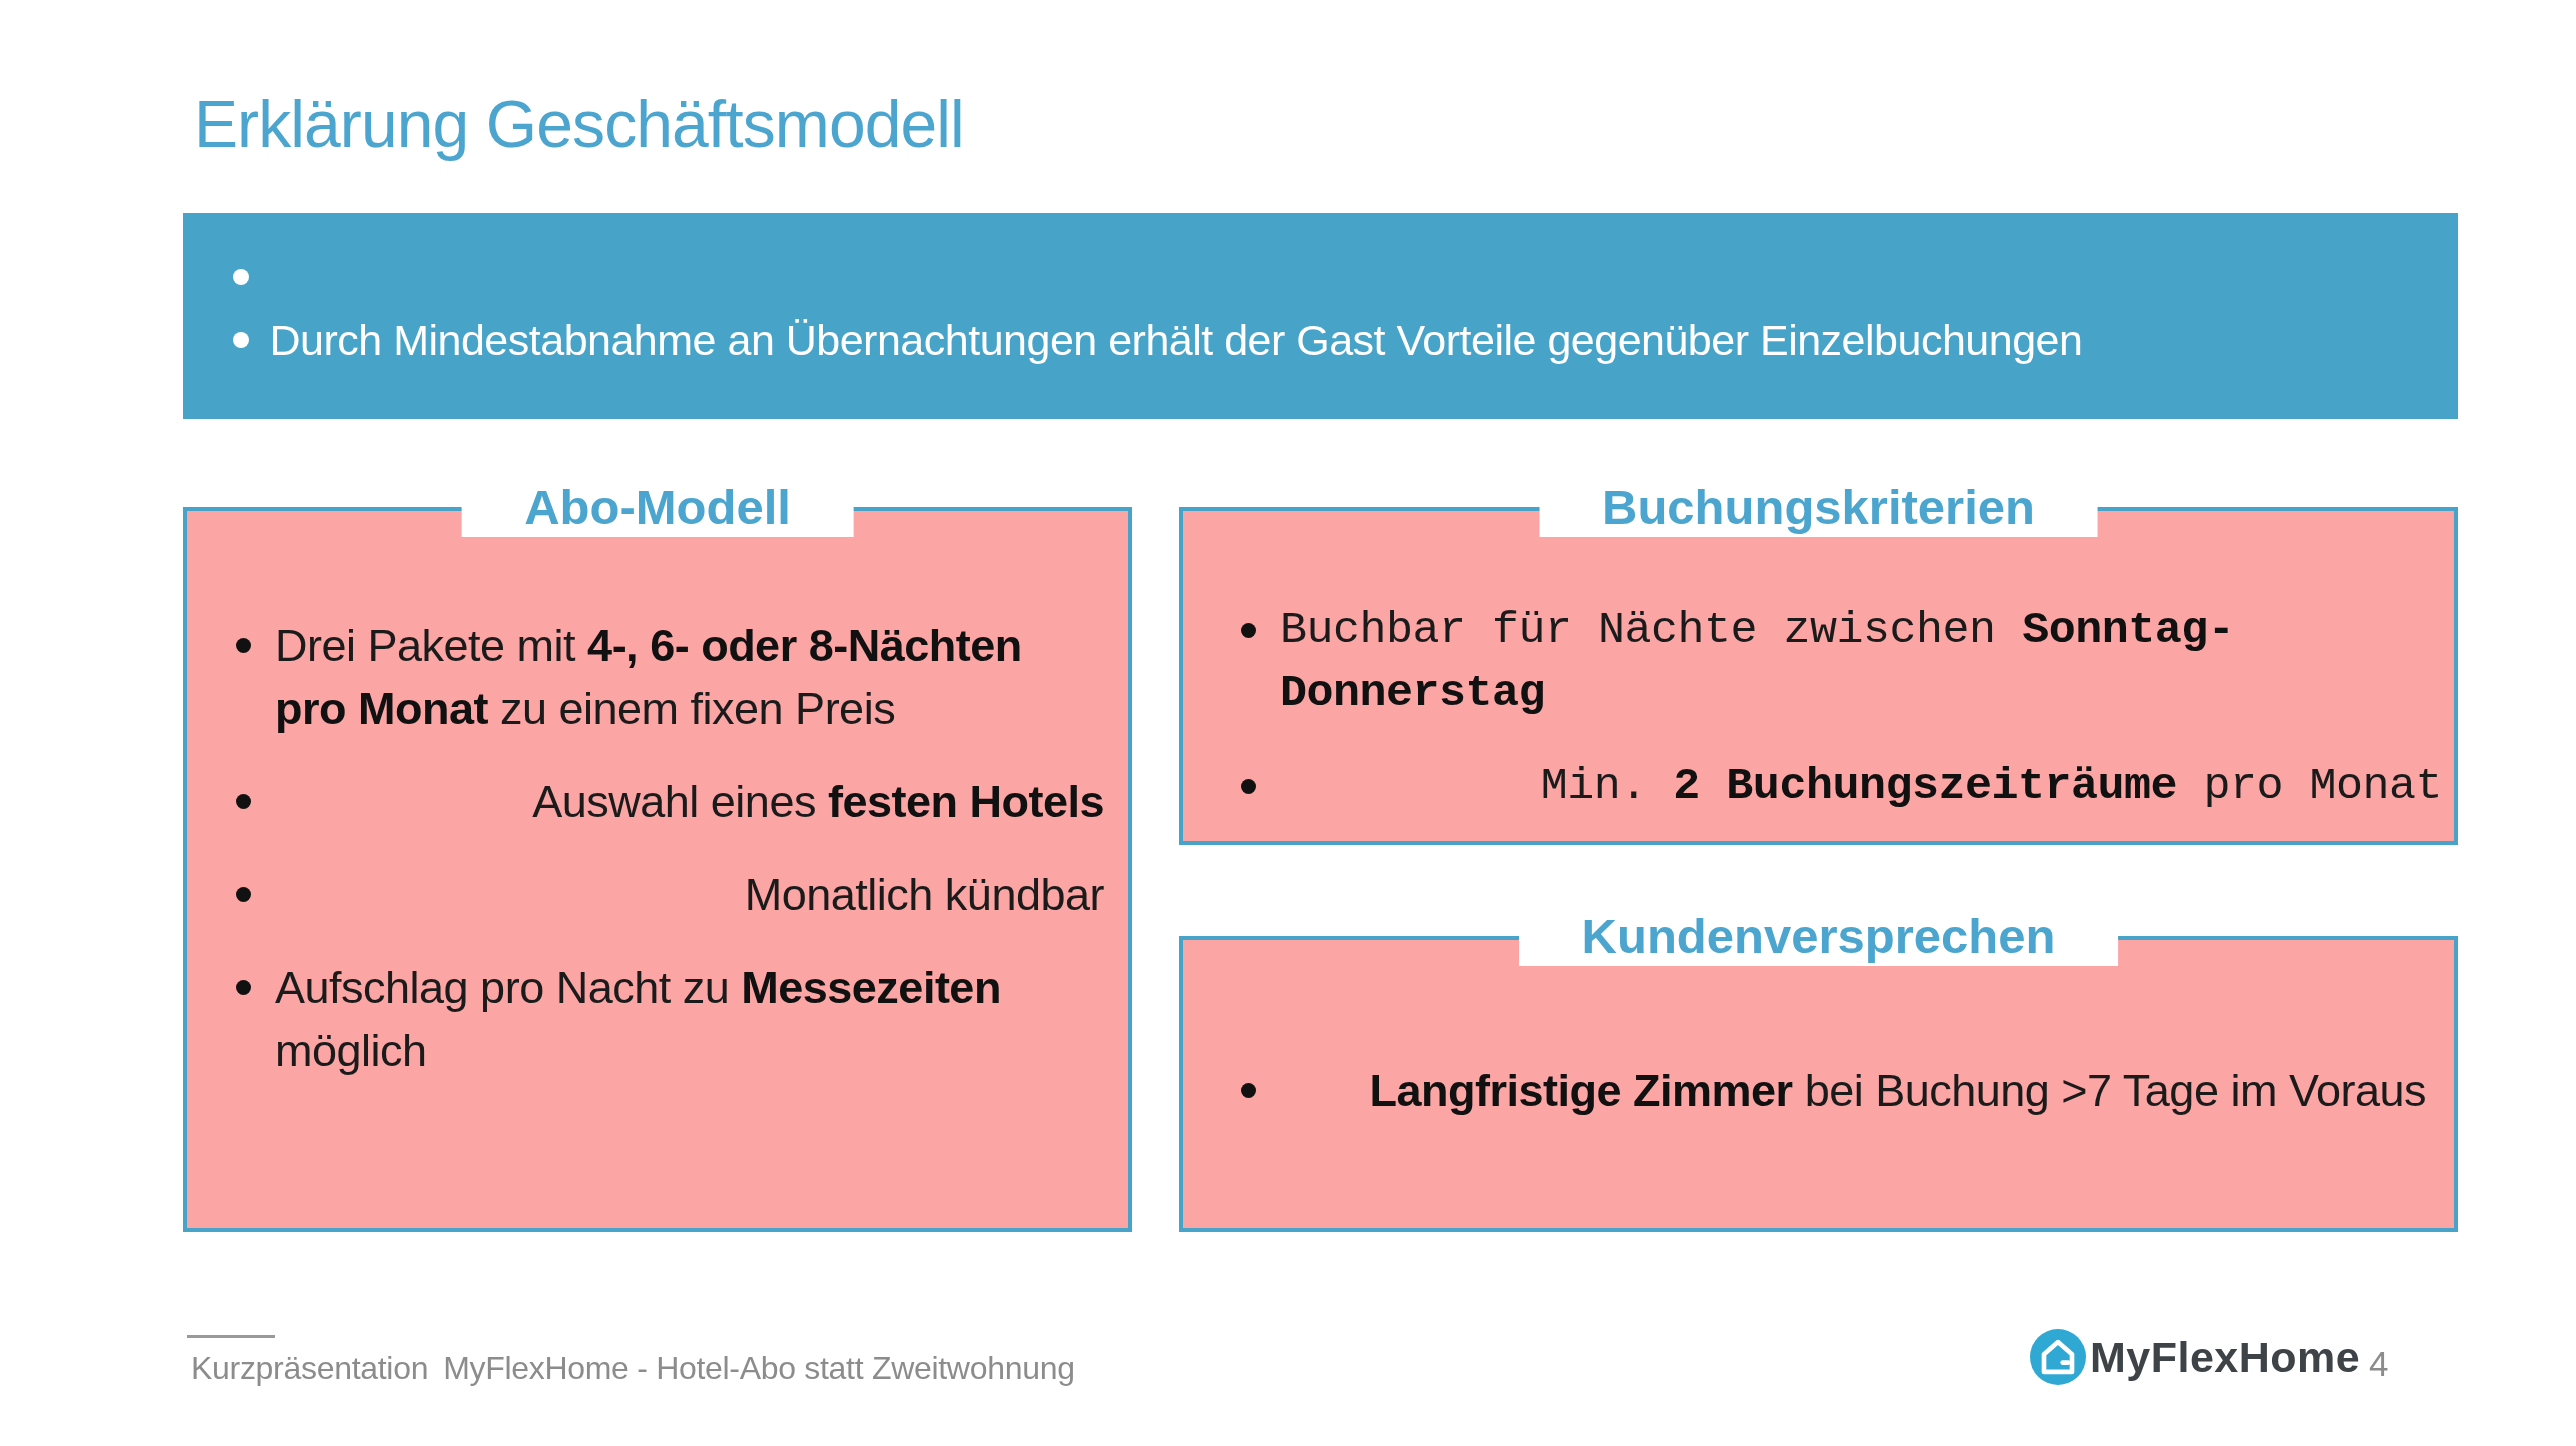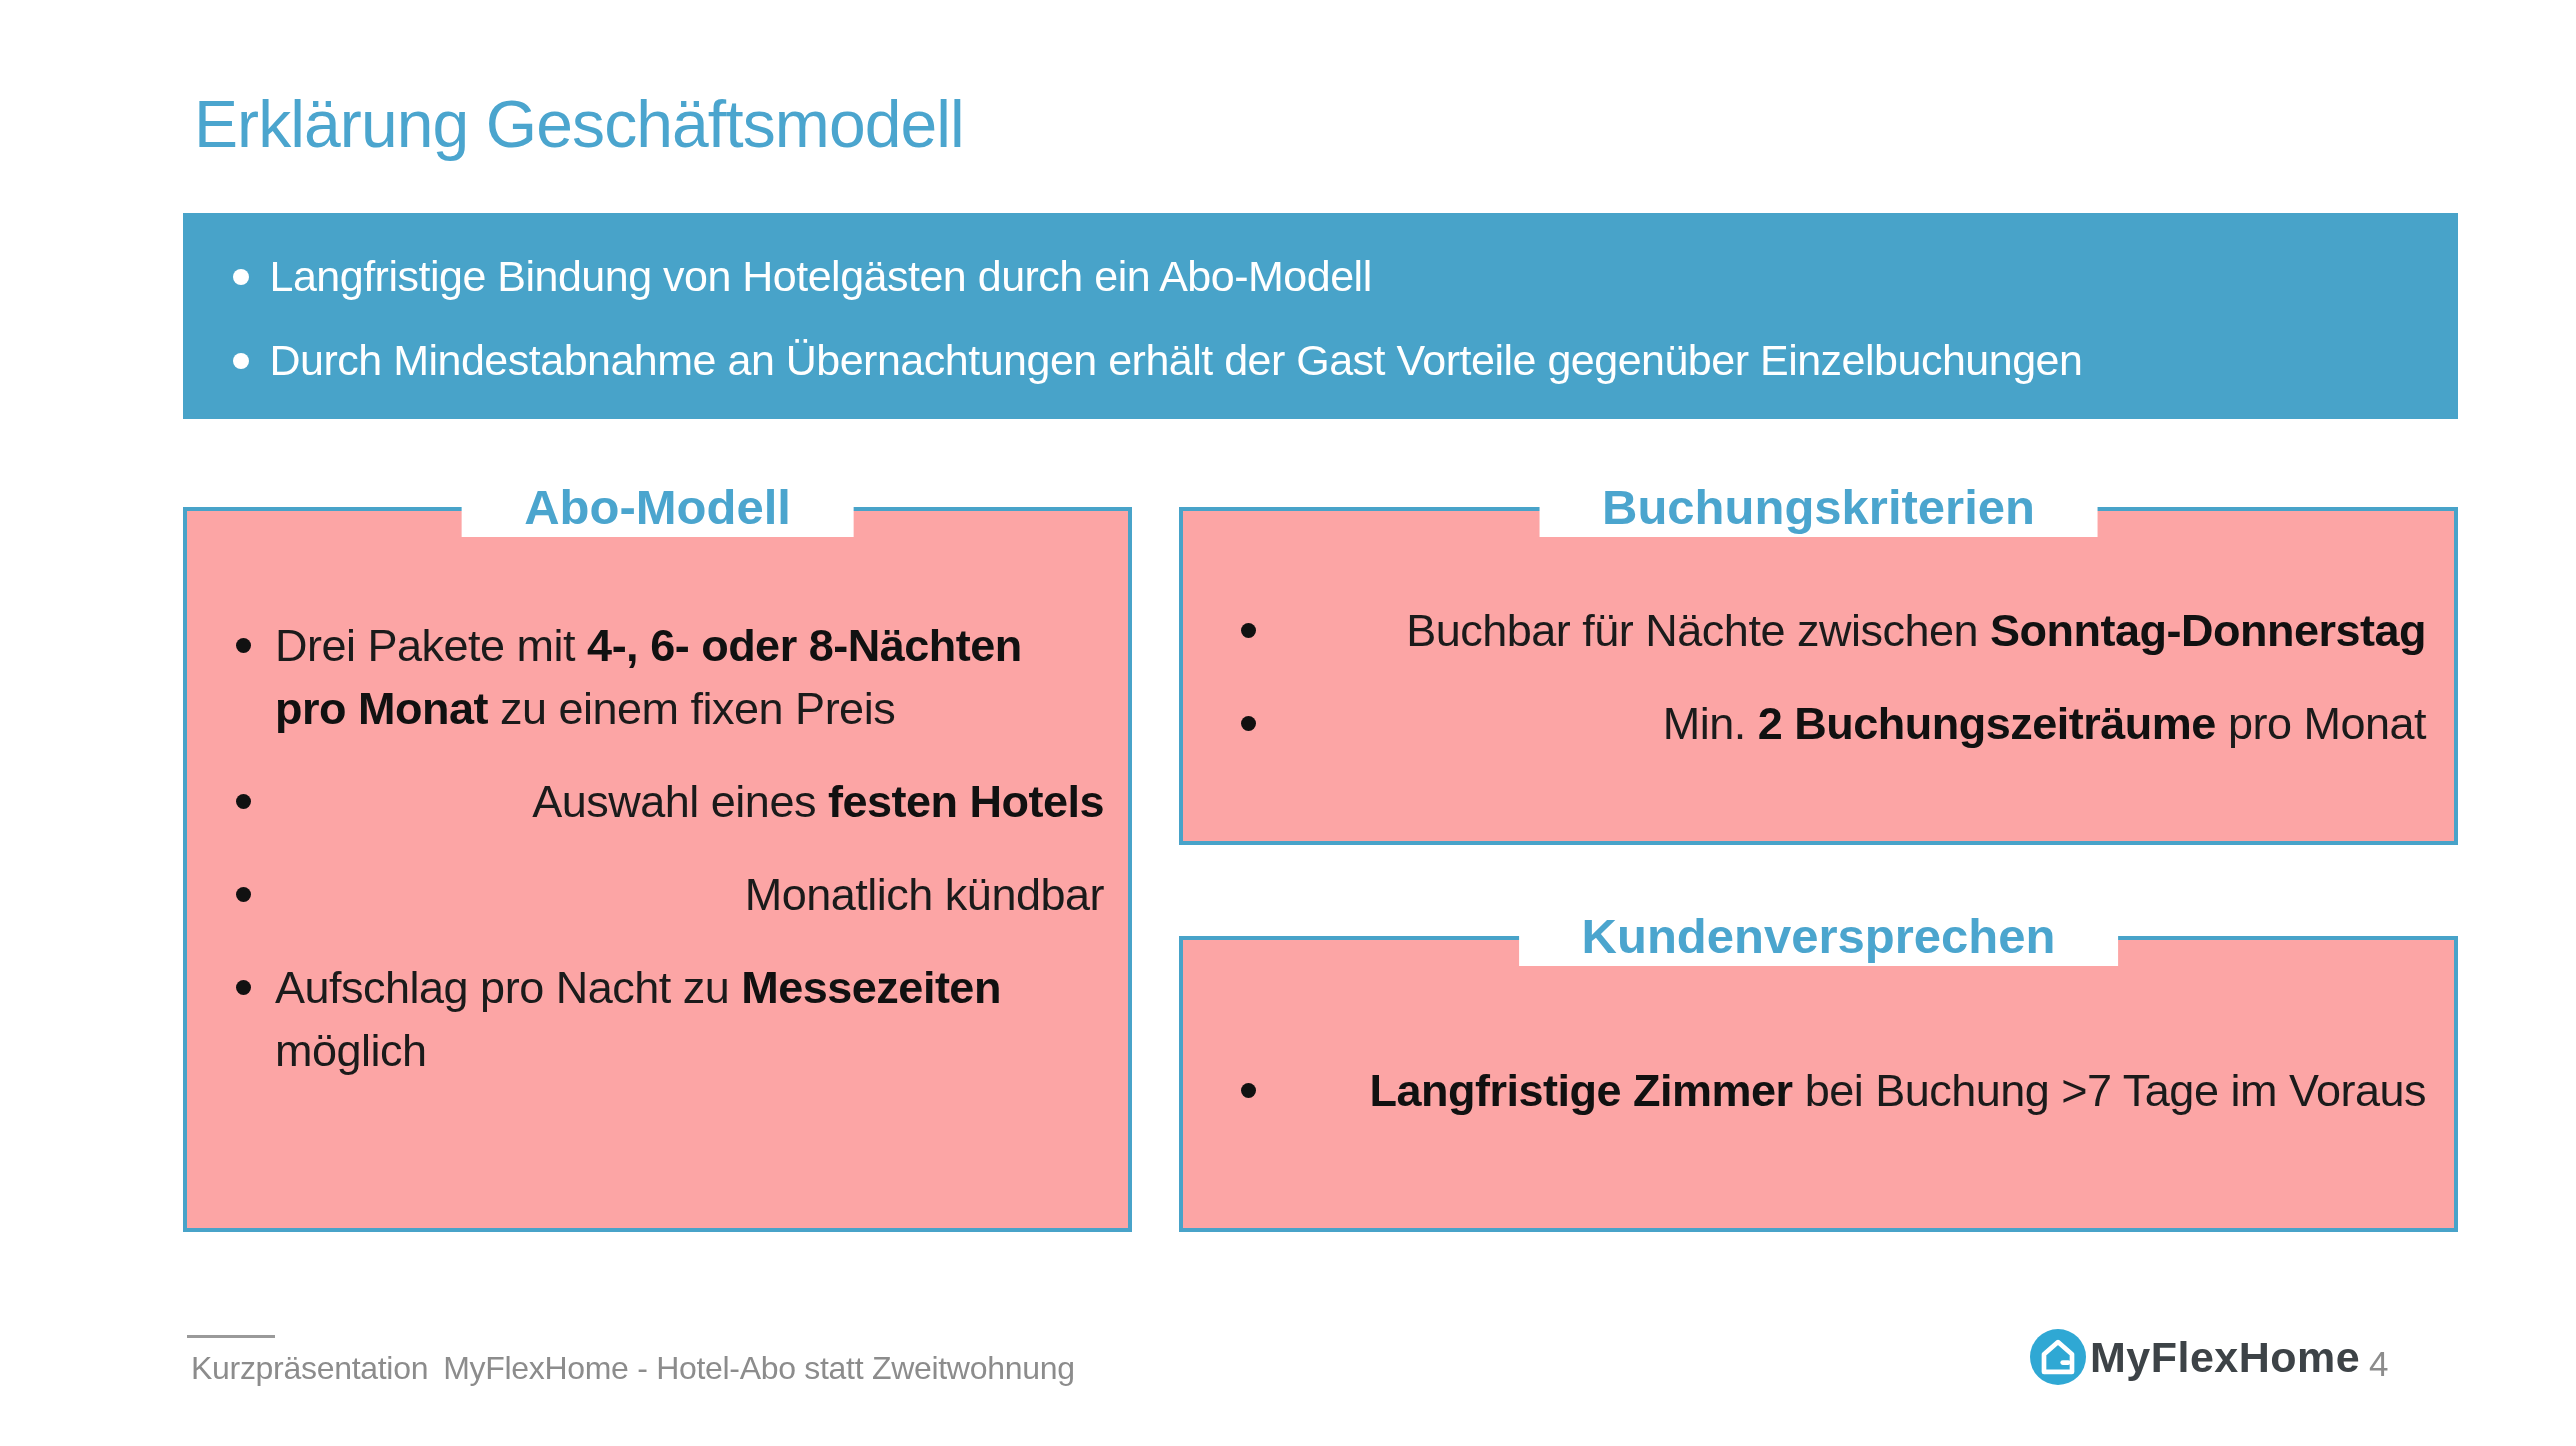--- a/index.html
+++ b/index.html
@@ -42,21 +42,21 @@
     line-height:60px;
   }
   .box-body { position:absolute; left:0; right:0; top:0; }
   .box .bullet-item { font-size:45px; line-height:63px; margin-bottom:30px; color:#1b1b1b;justify-content:space-between; }
   .box .dot { width:15px; height:15px; background:#111111; margin-top:24px; margin-right:24px; }
 
   #box-abo { left:183px; top:507px; width:949px; height:725px; }
   #box-abo .box-body { padding:103px 24px 0 49px; }
 
   #box-buchung { left:1179px; top:507px; width:1279px; height:338px; }
-  #box-buchung .box-body { padding:88px 28px 0 58px; }
+  #box-buchung .box-body { padding:88px 12px 0 58px;font-family:Liberation Mono, monospace; }
 
   #box-kunden { left:1179px; top:936px; width:1279px; height:296px; }
   #box-kunden .box-body { padding:119px 28px 0 58px; }
 
   
   .footer-rule {
     position:absolute; left:187px; top:1335px; width:88px; height:2.8px;
     background:#9a9a9a;
   }
   .footer-text {
@@ -83,21 +83,20 @@
   }
 </style>
 </head>
 <body>
 
 <h1 class="slide-title">Erklärung Geschäftsmodell</h1>
 
 <div class="banner">
     <div class="bullet-item">
       <span class="dot" style="margin-right: 20.5px;"></span>
-      <div class="bullet-text"><span>Langfristige Bindung von Hotelgästen durch ein Abo-Modell</span></div>
     </div>
     <div class="bullet-item">
       <span class="dot" style="margin-right: 20.5px;"></span>
       <div class="bullet-text"><span>Durch Mindestabnahme an Übernachtungen erhält der Gast Vorteile gegenüber Einzelbuchungen</span></div>
     </div>
   </div>
 
 <div class="box" id="box-abo">
   <div class="box-title">Abo-Modell</div>
   <div class="box-body">

